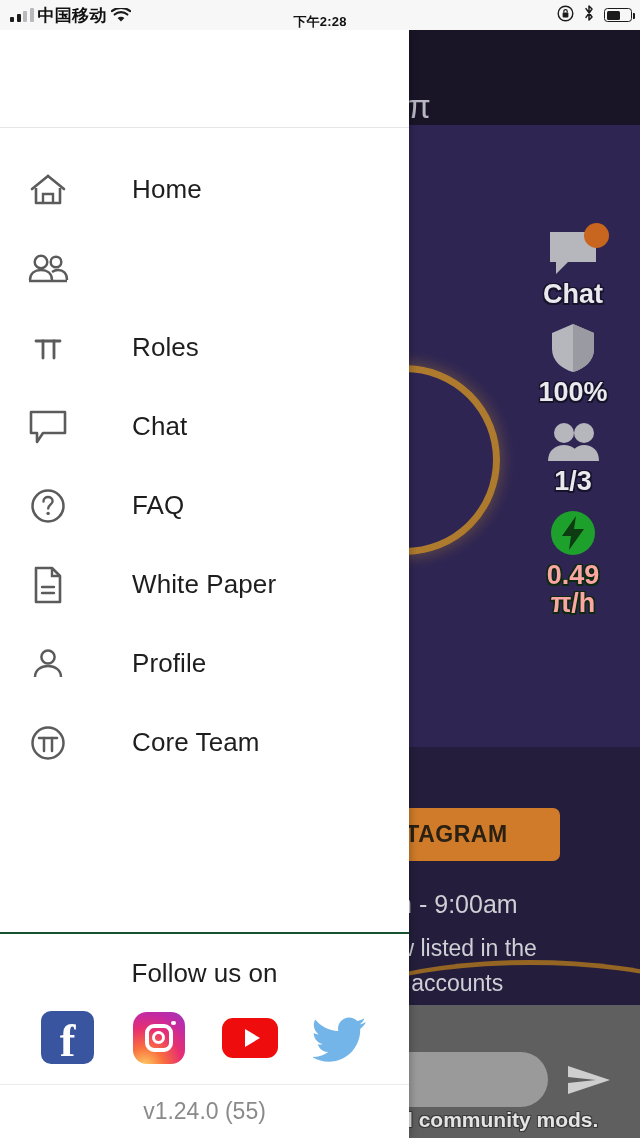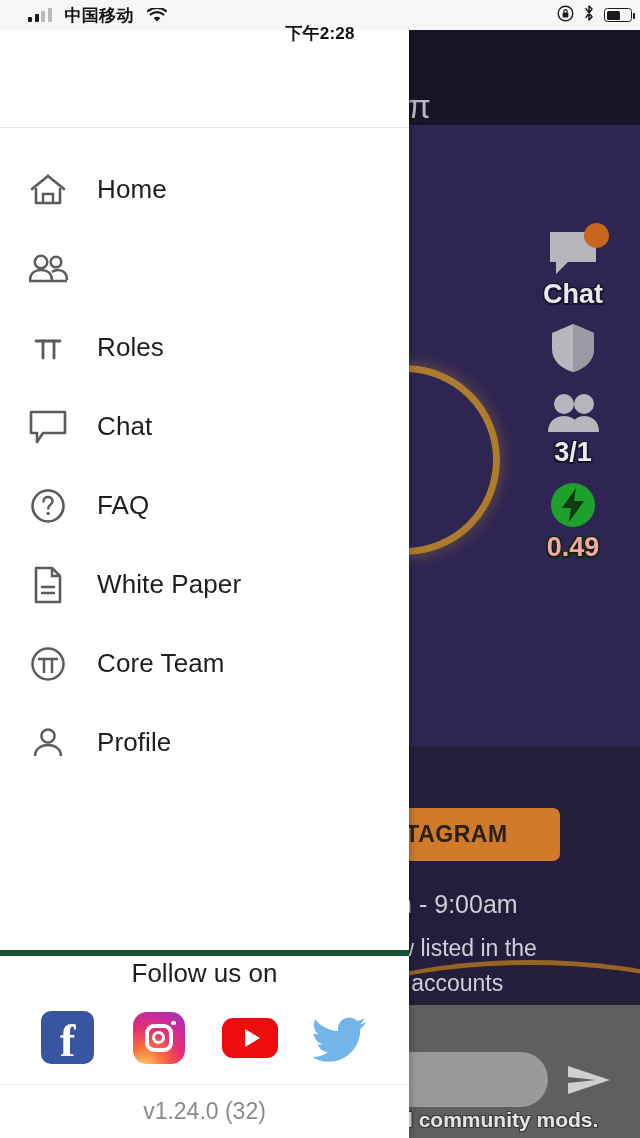--- a/index.html
+++ b/index.html
@@ -11,34 +11,34 @@
     position:relative;
   }
   #app { position:relative; width:640px; height:1138px; overflow:hidden; }
 
   
   .statusbar{
     position:absolute; left:0; top:0; width:640px; height:30px;
     background:#f7f7f7; z-index:60;
     display:flex; align-items:center;
   }
-  .sb-left{ display:flex; align-items:center; gap:13px; padding-left:10px;margin-left:18px; }
+  .sb-left{ display:flex; align-items:center; gap:4px; padding-left:10px; }
   .sig{ display:flex; align-items:flex-end; gap:2.5px; height:14px; }
   .sig i{ display:block; width:4px; background:#b9b9bd; border-radius:1px; }
   .sig i.on{ background:#1b1b1b; }
   .sig i:nth-child(1){ height:5px; }
   .sig i:nth-child(2){ height:8px; }
   .sig i:nth-child(3){ height:11px; }
   .sig i:nth-child(4){ height:14px; }
   .carrier{ font-size:17px; color:#111; font-weight:600; letter-spacing:.3px; }
   .wifi{ width:20px; height:15px; position:relative; }
   .sb-center{
-    position:absolute; left:0; right:0; top:18px; height:30px;
+    position:absolute; left:0; right:0; top:7px; height:30px;
     display:flex; align-items:center; justify-content:center;
-    font-size:17px; font-weight:700; color:#111; letter-spacing:.2px;
+    font-size:13px; font-weight:700; color:#111; letter-spacing:.2px;
   }
   .sb-right{
     position:absolute; right:8px; top:0; height:30px;
     display:flex; align-items:center; gap:9px;
   }
   .battery{ width:28px; height:14px; border:1.6px solid #1b1b1b; border-radius:3.5px; position:relative; }
   .battery::after{ content:""; position:absolute; right:-4px; top:4px; width:2.2px; height:6px; background:#1b1b1b; border-radius:0 1px 1px 0; }
   .battery > span{ position:absolute; left:1.5px; top:1.5px; bottom:1.5px; background:#1b1b1b; border-radius:1.5px; }
 
   
@@ -100,24 +100,24 @@
   .drawer-header{ height:98px; flex:none; border-bottom:1px solid #e6e6e6; }
   .menu{ flex:1 1 auto; padding-top:22px; }
   .menu-item{
     display:flex; align-items:center; height:79px; padding-left:22px; cursor:pointer;
   }
   .menu-icon{
     width:52px; min-width:52px; display:flex; align-items:center; justify-content:center;
     color:#5b5b5b;
   }
   .menu-label{
-    margin-left:23px; font-size:26px; color:#1e1e1e; letter-spacing:.1px;
-  }
-
-  .follow-sec{ flex:none; border-top:6px solid #14532d; padding-top:2px; }
+    margin-left:58px; font-size:26px; color:#1e1e1e; letter-spacing:.1px;
+  }
+
+  .follow-sec{ flex:none; border-top:2px solid #14532d; padding-top:24px; }
   .follow-title{ text-align:center; font-size:26px; color:#1e1e1e; }
   .socials{
     display:flex; align-items:center; justify-content:space-around;
     padding:20px 22px 18px 22px;
   }
   .soc{ width:57px; height:57px; display:flex; align-items:center; justify-content:center; cursor:pointer; }
   .fb{ width:53px; height:53px; border-radius:10px; background:#3a559f; position:relative; }
   .fb::after{
     content:"f"; position:absolute; left:0; right:0; bottom:-3px; text-align:center;
     font-family:"Liberation Serif",serif; font-weight:700; font-size:47px; color:#fff;
@@ -161,38 +161,40 @@
             <span class="badge-dot"></span>
           </div>
           <div class="stat-val">Chat</div>
         </div>
 
         <div class="stat">
           <svg width="48" height="52" viewBox="0 0 48 52">
             <path d="M24 2 L45 11 V27 C45 39 35 47 24 50 C13 47 3 39 3 27 V11 Z" fill="#b6b6bd"></path>
             <path d="M24 2 L45 11 V27 C45 39 35 47 24 50 Z" fill="#9a9aa3"></path>
           </svg>
+          <div class="stat-val">100%</div>
         </div>
 
         <div class="stat">
           <svg width="56" height="42" viewBox="0 0 56 42">
             <circle cx="19" cy="12" r="10" fill="#b6b6bd"></circle>
             <circle cx="39" cy="12" r="10" fill="#b6b6bd"></circle>
             <path d="M3 40 C3 29 11 24 19 24 C27 24 35 29 35 40 Z" fill="#b6b6bd"></path>
             <path d="M25 40 C25 29 32 24 39 24 C47 24 54 29 54 40 Z" fill="#b6b6bd"></path>
           </svg>
-          <div class="stat-val">3/1</div>
+          <div class="stat-val">1/3</div>
         </div>
 
         <div class="stat">
           <svg width="48" height="48" viewBox="0 0 48 48">
             <circle cx="24" cy="24" r="22" fill="#1ea02c"></circle>
             <path d="M27 7 L13 27 H22 L20 41 L35 20 H25 Z" fill="#0d3b12"></path>
           </svg>
           <div class="stat-val green">0.49</div>
+          <div class="stat-val green">π/h</div>
         </div>
 
       </div>
     </div>
 
     <div class="bg-dark2"></div>
     <div class="insta-btn">NSTAGRAM</div>
     <div class="news-date">ov 19th - 9:00am</div>
     <div class="news-l1">re now listed in the</div>
     <div class="news-l2">official accounts</div>
@@ -275,38 +277,38 @@
             <path d="M20 2 V10 H28" stroke="#5b5b5b" stroke-width="2.4" fill="none"></path>
             <path d="M10 21 H22" stroke="#5b5b5b" stroke-width="2.4" stroke-linecap="round"></path>
             <path d="M10 27 H22" stroke="#5b5b5b" stroke-width="2.4" stroke-linecap="round"></path>
           </svg>
         </span>
         <span class="menu-label">White Paper</span>
       </div>
 
       <div class="menu-item">
         <span class="menu-icon">
+          <svg width="34" height="36" viewBox="0 0 34 36">
+            <circle cx="17" cy="11" r="6.6" stroke="#5b5b5b" stroke-width="2.5" fill="none"></circle>
+            <path d="M4 31 C4 24 10 20 17 20 C24 20 30 24 30 31" stroke="#5b5b5b" stroke-width="2.5" fill="none"></path>
+          </svg>
+        </span>
+        <span class="menu-label">Profile</span>
+      </div>
+
+      <div class="menu-item">
+        <span class="menu-icon">
           <svg width="38" height="38" viewBox="0 0 38 38">
             <circle cx="19" cy="19" r="15.5" stroke="#5b5b5b" stroke-width="2.5" fill="none"></circle>
             <path d="M10 14 H28" stroke="#5b5b5b" stroke-width="2.5" stroke-linecap="round"></path>
             <path d="M15 14 V27" stroke="#5b5b5b" stroke-width="2.5" stroke-linecap="round"></path>
             <path d="M23 14 V27" stroke="#5b5b5b" stroke-width="2.5" stroke-linecap="round"></path>
           </svg>
         </span>
         <span class="menu-label">Core Team</span>
-      </div>
-
-      <div class="menu-item">
-        <span class="menu-icon">
-          <svg width="34" height="36" viewBox="0 0 34 36">
-            <circle cx="17" cy="11" r="6.6" stroke="#5b5b5b" stroke-width="2.5" fill="none"></circle>
-            <path d="M4 31 C4 24 10 20 17 20 C24 20 30 24 30 31" stroke="#5b5b5b" stroke-width="2.5" fill="none"></path>
-          </svg>
-        </span>
-        <span class="menu-label">Profile</span>
       </div>
 
     </div>
 
     <div class="follow-sec">
       <div class="follow-title">Follow us on</div>
       <div class="socials">
         <span class="soc">
           <span class="fb"></span>
         </span>
@@ -324,21 +326,21 @@
             </span>
         </span>
         <span class="soc">
           <svg width="56" height="48" viewBox="0 0 56 48">
             <path d="M53 8 C51 9.2 48.8 10 46.5 10.4 C48.8 9 50.6 6.8 51.4 4.2 C49.2 5.5 46.8 6.4 44.2 7 C42.2 4.8 39.3 3.4 36.1 3.4 C30 3.4 25 8.4 25 14.6 C25 15.5 25.1 16.3 25.3 17.1 C16 16.6 7.8 12.2 2.3 5.4 C1.3 7.1 0.8 9 0.8 11.1 C0.8 15 2.7 18.4 5.7 20.4 C3.9 20.3 2.2 19.8 0.7 19 V19.1 C0.7 24.6 4.6 29.1 9.7 30.2 C8.8 30.4 7.8 30.5 6.8 30.5 C6.1 30.5 5.4 30.5 4.7 30.3 C6.1 34.8 10.2 38 15.1 38.1 C11.3 41.1 6.5 42.9 1.3 42.9 C0.4 42.9 -0.5 42.8 -1.3 42.7 C3.6 45.9 9.4 47.7 15.7 47.7 C36.1 47.7 47.2 30.9 47.2 16.3 C47.2 15.8 47.2 15.3 47.2 14.9 C49.4 13.3 51.4 11.3 53 8 Z" fill="#73b5e8"></path>
           </svg>
         </span>
       </div>
     </div>
 
-    <div class="version">v1.24.0 (32)</div>
+    <div class="version">v1.24.0 (55)</div>
   </div>
 
   <div class="statusbar">
     <div class="sb-left">
       <span class="sig">
         <i class="on"></i>
           <i class="on"></i>
           <i></i>
           <i></i>
       </span>

